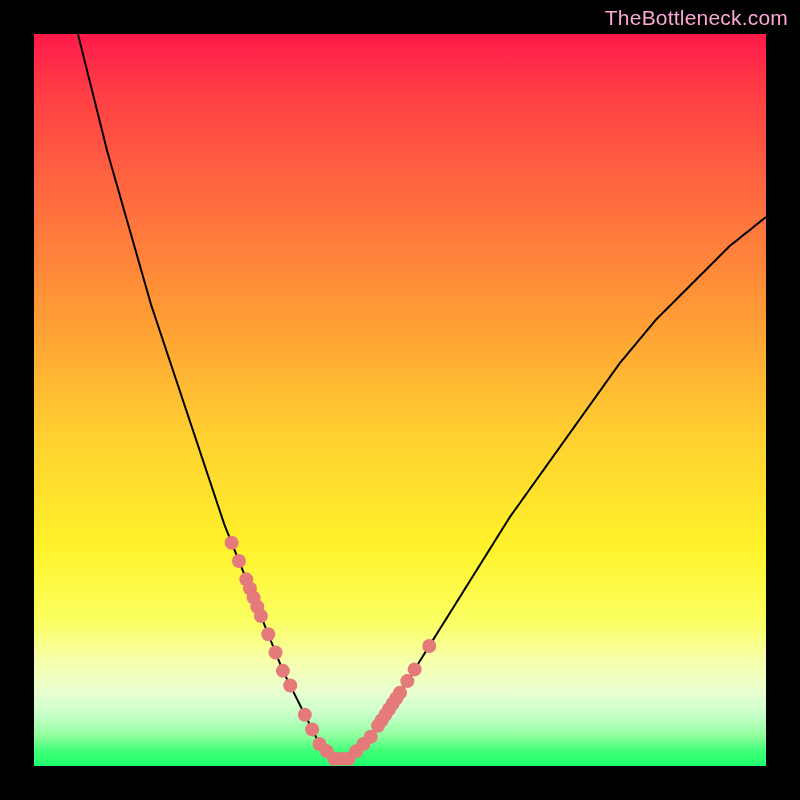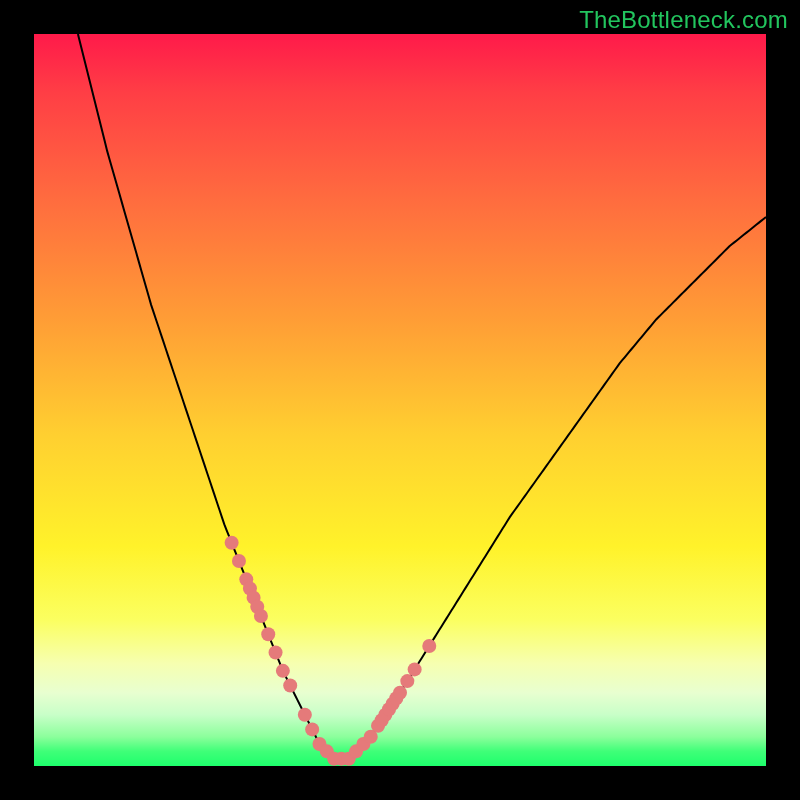--- a/index.html
+++ b/index.html
@@ -37,22 +37,22 @@
       #e8ffd0 90%,
       #c8ffc8 93%,
       #8cff9c 96%,
       #3fff78 98%,
       #1eff6c 100%);
   }
   .watermark {
     position: absolute;
     top: 6px;
     right: 12px;
-    color: #22c55e;
-    font-size: 24px;
+    color: #f9a8d4;
+    font-size: 21px;
     font-weight: 500;
     letter-spacing: 0.2px;
     text-align: center;
   }
   svg.curve {
     position: absolute;
     top: 0;
     left: 0;
     width: 732px;
     height: 732px;

